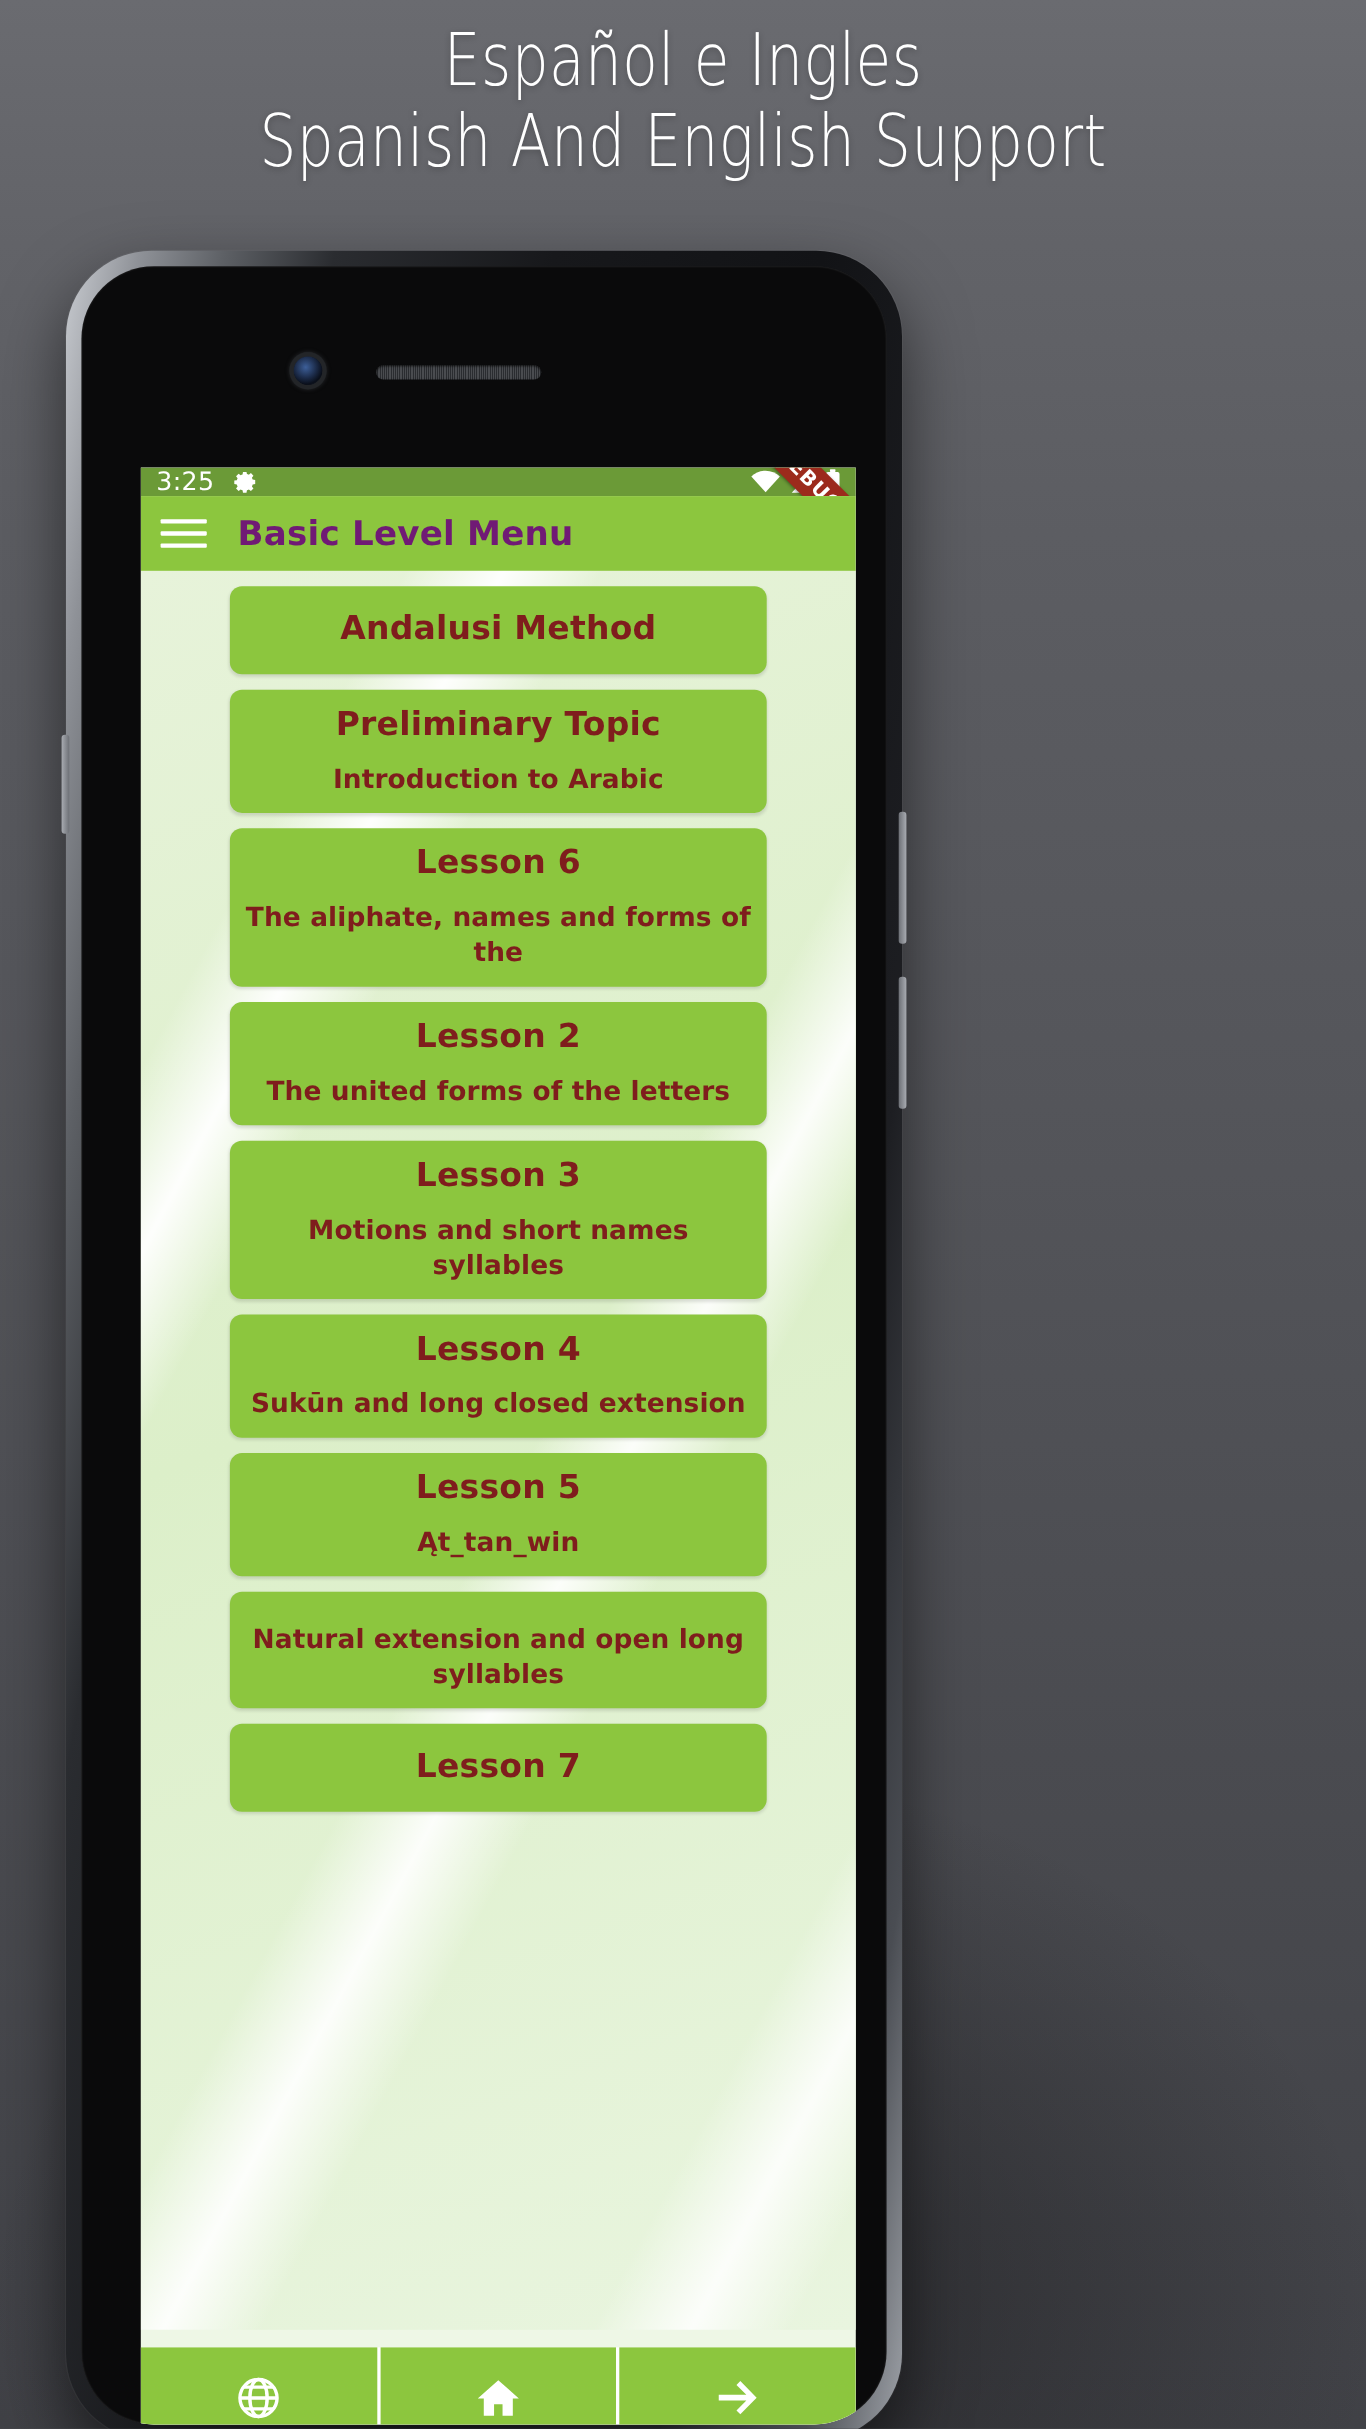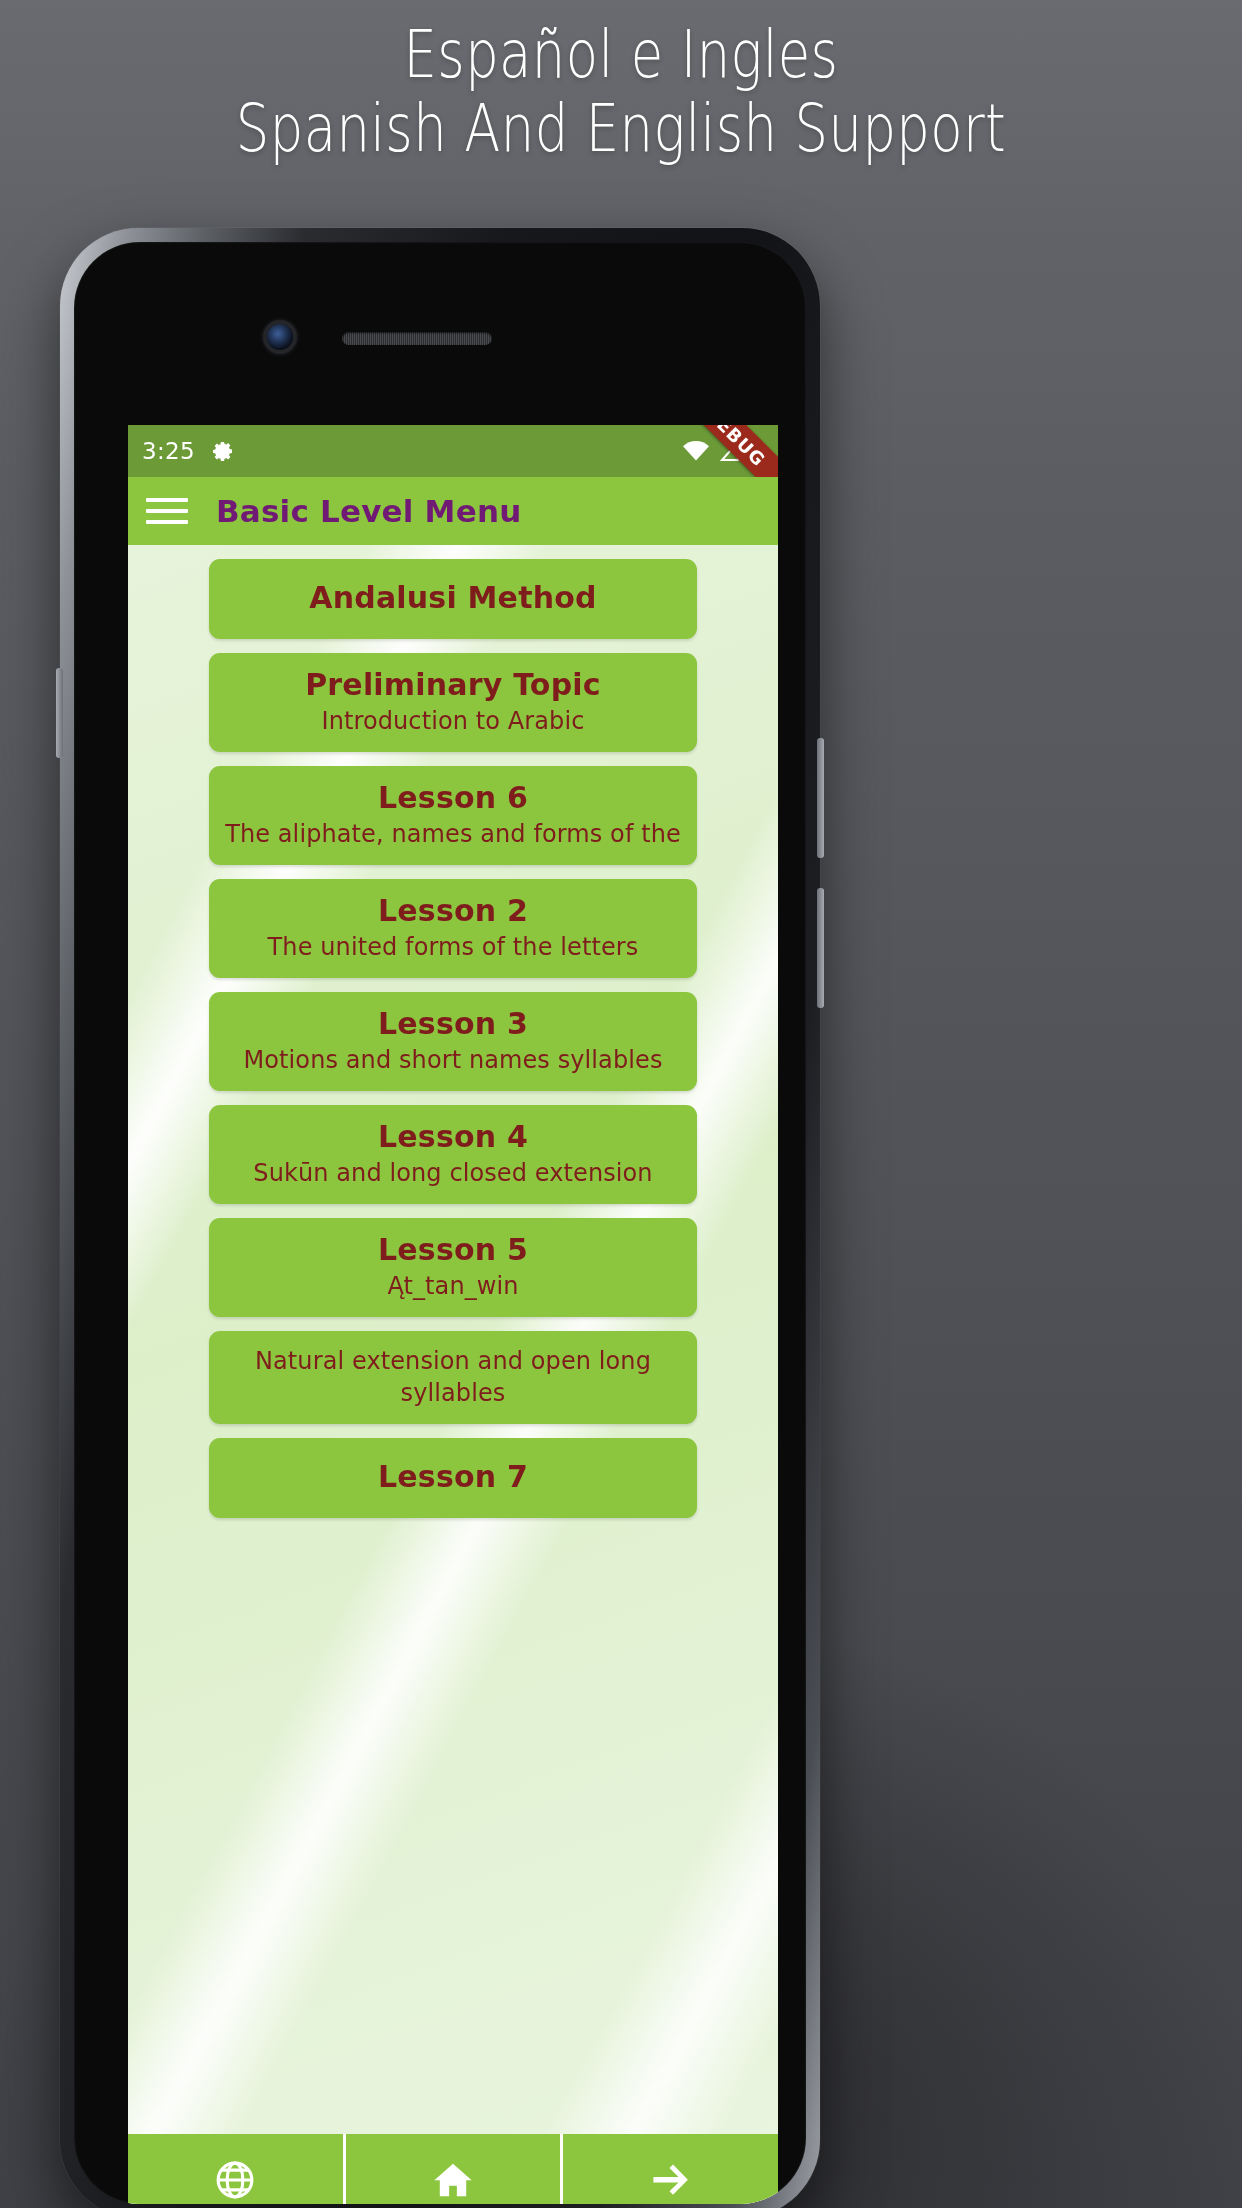--- a/index.html
+++ b/index.html
@@ -78,21 +78,21 @@
     position:absolute;
     left:54px; top:183px;
     width:650px; height:1800px;
     background:#eef7e6;
     overflow:hidden;
   }
 
   
   .statusbar {
     position:relative;
-    height:52px;
+    height:26px;
     background:#6b9a37;
     display:flex; align-items:center;
     padding:0 14px;
     color:#ffffff;
     font-size:23px;
     overflow:hidden;
     text-align:center;
   }
   .sb-time { font-weight:400; letter-spacing:0.3px; }
   .sb-gear { margin-left:16px; display:flex; align-items:center; }
@@ -161,23 +161,23 @@
   .menu-btn .mb-title {
     display:block;
     font-size:30px;
     font-weight:700;
     line-height:38px;
     letter-spacing:0.2px;
   }
   .menu-btn .mb-sub {
     display:block;
     font-size:24px;
-    font-weight:400;
+    font-weight:700;
     line-height:32px;
-    margin-top:1px;
+    margin-top:14px;
     letter-spacing:0.1px;
   }
   .menu-btn.single { padding:20px 10px 22px 10px; }
 
   
   .bottomnav {
     position:absolute;
     left:0; bottom:0;
     width:650px; height:91px;
     display:flex;

